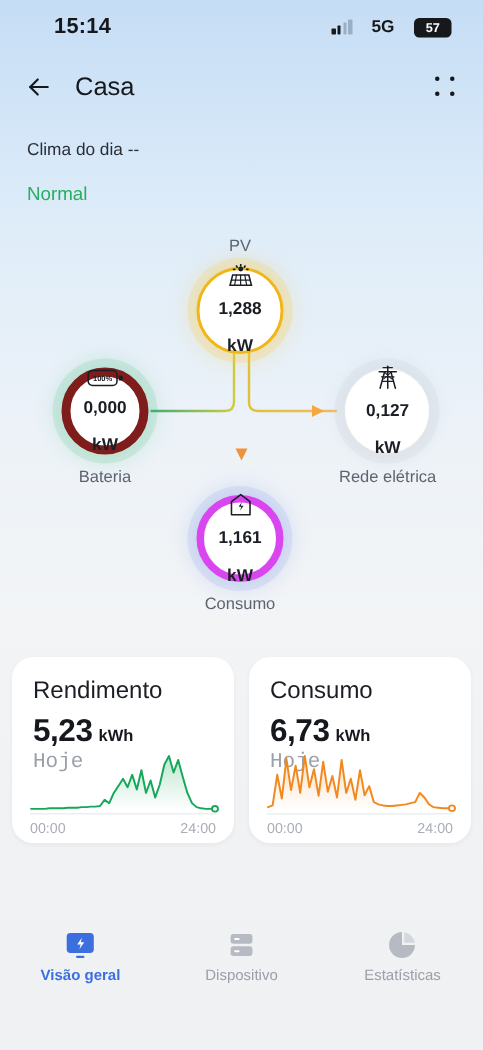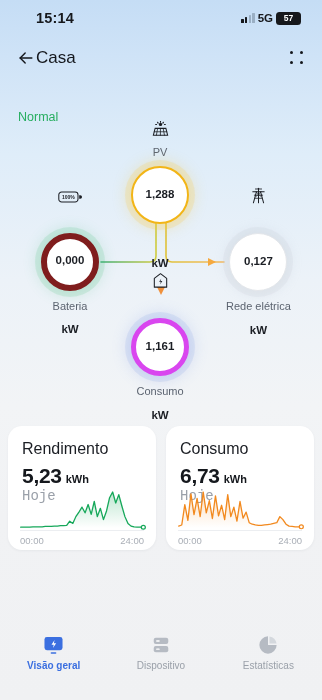--- a/index.html
+++ b/index.html
@@ -20,21 +20,21 @@
     position: relative;
   }
 
   
   .statusbar {
     height: 36px; display: flex; align-items: center;
     justify-content: space-between;
     padding: 0 22px 0 36px;
   }
   .clock { font-size: 14.5px; font-weight: 700; color: #16181c; letter-spacing: .2px; }
-  .sb-right { display: flex; align-items: center; gap: 3px; }
+  .sb-right { display: flex; align-items: center; gap: 13px; }
   .sig { display: flex; align-items: flex-end; gap: 1.5px; height: 10px; }
   .sig i { width: 2.2px; background: #16181c; border-radius: .5px; display: block; }
   .sig i:nth-child(1){ height: 4px; }
   .sig i:nth-child(2){ height: 6.5px; }
   .sig i:nth-child(3){ height: 8px; background:#9aafc4; }
   .sig i:nth-child(4){ height: 10px; background:#9aafc4; }
   .net { font-size: 11.5px; font-weight: 700; color: #16181c; }
   .batt {
     position: relative; width: 24px; height: 13px;
     border-radius: 3.5px; background: #b9cee0; display:flex; align-items:center;
@@ -44,21 +44,21 @@
     background:#16181c; border-radius:3.5px;
     display:flex; align-items:center; justify-content:center;
   }
   .batt .fill span { font-size: 8.5px; font-weight: 700; color:#fff; line-height:1; }
 
   
   .appbar {
     height: 44px; display:flex; align-items:center;
     padding: 0 16px 0 16px; justify-content: space-between;
   }
-  .appbar-left { display:flex; align-items:center; }
+  .appbar-left { display:flex; align-items:center; gap: 14px; }
   .back-icon { width: 20px; height: 20px; cursor:pointer; }
   .page-title { font-size: 17px; color:#15181d; font-weight: 400; }
   .dots4 {
     width: 18px; height: 18px; display:grid;
     grid-template-columns: 1fr 1fr; grid-template-rows: 1fr 1fr;
     gap: 5px; cursor:pointer; padding: 2px;
   }
   .dots4 i { width: 3px; height: 3px; border-radius:50%; background:#15181d; display:block; }
 
   
@@ -67,21 +67,21 @@
   .weather-status { font-size: 12.5px; color:#27ae60; margin-top: 16px; }
 
   
   .flow { position: relative; height: 290px; margin-top: 4px; }
   .flow svg.links { position:absolute; inset:0; width:100%; height:100%; }
 
   .node { position:absolute; display:flex; flex-direction:column; align-items:center; }
   .node-circle {
     border-radius:50%; background:#ffffff;
     display:flex; flex-direction:column; align-items:center; justify-content:center;
-    position:relative; z-index:3;gap:44px;
+    position:relative; z-index:3;
   }
   .node-val { font-size: 11.5px; font-weight:700; color:#1b1e24; line-height:1.12; margin-top:3px; }
   .node-unit { font-size: 11.5px; font-weight:700; color:#1b1e24; line-height:1.12;margin-top:12px; }
   .node-label { font-size: 11px; color:#5c6470; margin-top: 9px; }
   .node-label.above { margin: 0 0 8px 0; }
 
   
   #node-pv { left: 131px; top: 18px; }
   #node-pv .node-circle {
     width: 58px; height: 58px; border: 2px solid #f2b517;
@@ -128,21 +128,21 @@
     display:flex; justify-content:space-between;
     padding: 0 12px; font-size: 9.5px; color:#a9aeb6;
   }
   .axis-rule {
     position:absolute; left: 12px; right: 12px; bottom: 19px;
     height:1px; background:#eceef1;
   }
 
   
   .navbar {
-    position:absolute; left:0; right:0; bottom: 1px; height: 72px;
+    position:absolute; left:0; right:0; bottom: 16px; height: 72px;
     display:flex; align-items:flex-start; padding-top: 8px;
   }
   .nav-item {
     flex:1; display:flex; flex-direction:column; align-items:center; gap:5px; cursor:pointer;
   }
   .nav-label { font-size: 10px; color:#9aa0a9; }
   .nav-item.active .nav-label { color:#3b6fe0; font-weight:700; }
   .nav-ico { width:22px; height:20px; display:flex; align-items:center; justify-content:center; }
 </style>
 </head>
@@ -178,20 +178,21 @@
   </div>
   <span class="dots4">
       <i></i>
       <i></i>
       <i></i>
       <i></i>
     </span>
 </div>
 
 <div class="weather">
+  <div class="weather-line">Clima do dia --</div>
   <div class="weather-status">Normal</div>
 </div>
 
 <div class="flow">
 
   <svg class="links" viewBox="0 0 322 290" preserveAspectRatio="none">
     <defs>
       <linearGradient id="gBatPv" x1="0" y1="0" x2="1" y2="0">
         <stop offset="0%" stop-color="#3fae72"></stop>
         <stop offset="100%" stop-color="#cfcb3f"></stop>

